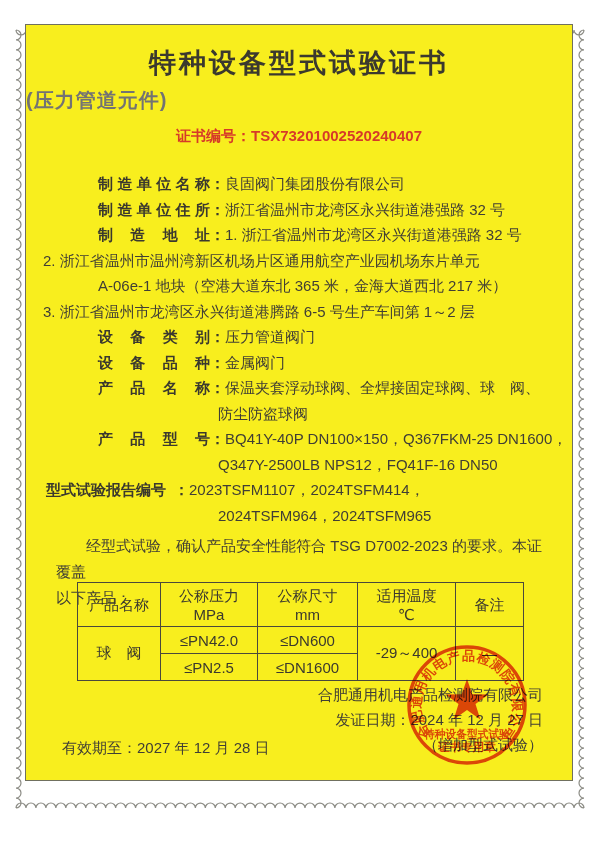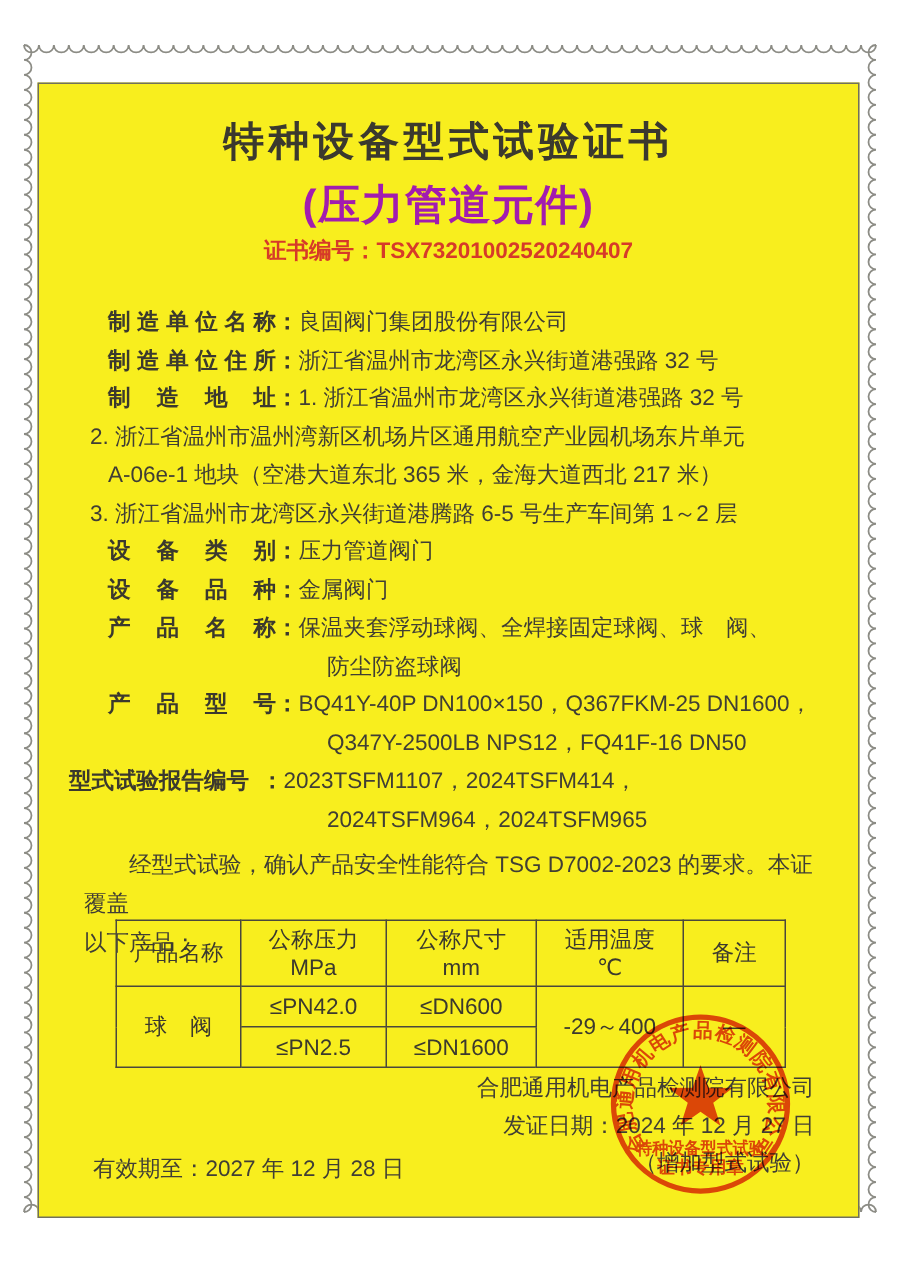--- a/index.html
+++ b/index.html
@@ -5,54 +5,54 @@
   * { margin:0; padding:0; box-sizing:border-box; }
   html,body { width:600px; height:850px; }
   body {
     position:relative;
     background:#ffffff;
     font-family:"Liberation Sans","DejaVu Sans",sans-serif;
     overflow:hidden;
   }
   .border-svg { position:absolute; left:0; top:0; width:600px; height:850px; }
   .panel {
-    position:absolute; left:25px; top:55px; width:548px; height:757px;
+    position:absolute; left:25px; top:24px; width:548px; height:757px;
     background:#f8ee1e;
     border:1px solid #70705e;
   }
   .title {
     position:absolute; top:20px; left:0; right:0;
     text-align:center; font-size:27px; font-weight:bold;
     letter-spacing:3px; color:#3b392e;
   }
   .subtitle {
     position:absolute; top:62px; left:0; right:0;
-    text-align:center; font-size:28px; font-weight:bold;
-    letter-spacing:1px; color:#a21caf;
+    text-align:left; font-size:20px; font-weight:bold;
+    letter-spacing:1px; color:#737373;
   }
   .certno {
     position:absolute; top:102px; left:0; right:0;
     text-align:center; font-size:15px; font-weight:bold; color:#d63a29;
   }
   .body-block { position:absolute; top:146px; left:0; right:0; }
   .bline {
     line-height:25.5px; font-size:15px; color:#403e35;
-    padding-left:46px; white-space:nowrap;
+    padding-left:72px; white-space:nowrap;
   }
   .bline .lbl {
     display:inline-block; width:112px; font-weight:bold;
     text-align:justify; text-align-last:justify; vertical-align:top; color:#3b392e;
   }
   .bline .lbl-wide {
     display:inline-block; width:128px; font-weight:bold;
     vertical-align:top; color:#3b392e;
   }
   .bline .colon { font-weight:bold; color:#3b392e; }
   .bline .val { color:#403e35; }
-  .bline.cont  { padding-left:34px; }
+  .bline.cont  { padding-left:17px; }
   .bline.cont2 { }
   .bline.contval { padding-left:192px; }
   .bline.widelbl { padding-left:20px; }
   .statement {
     position:absolute; top:508px; left:30px; right:24px;
     font-size:15px; line-height:26px; color:#403e35;
   }
   .statement .s1 { text-indent:2em; }
   .cert-table {
     position:absolute; top:557px; left:51px;

